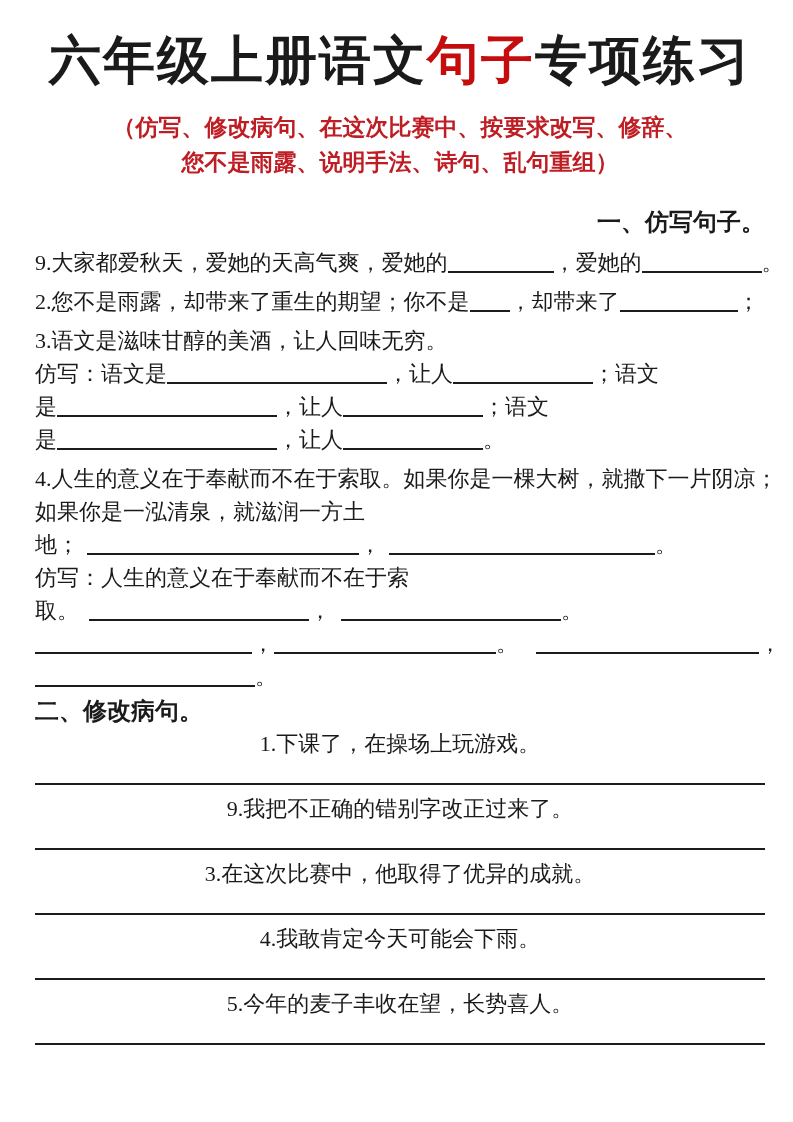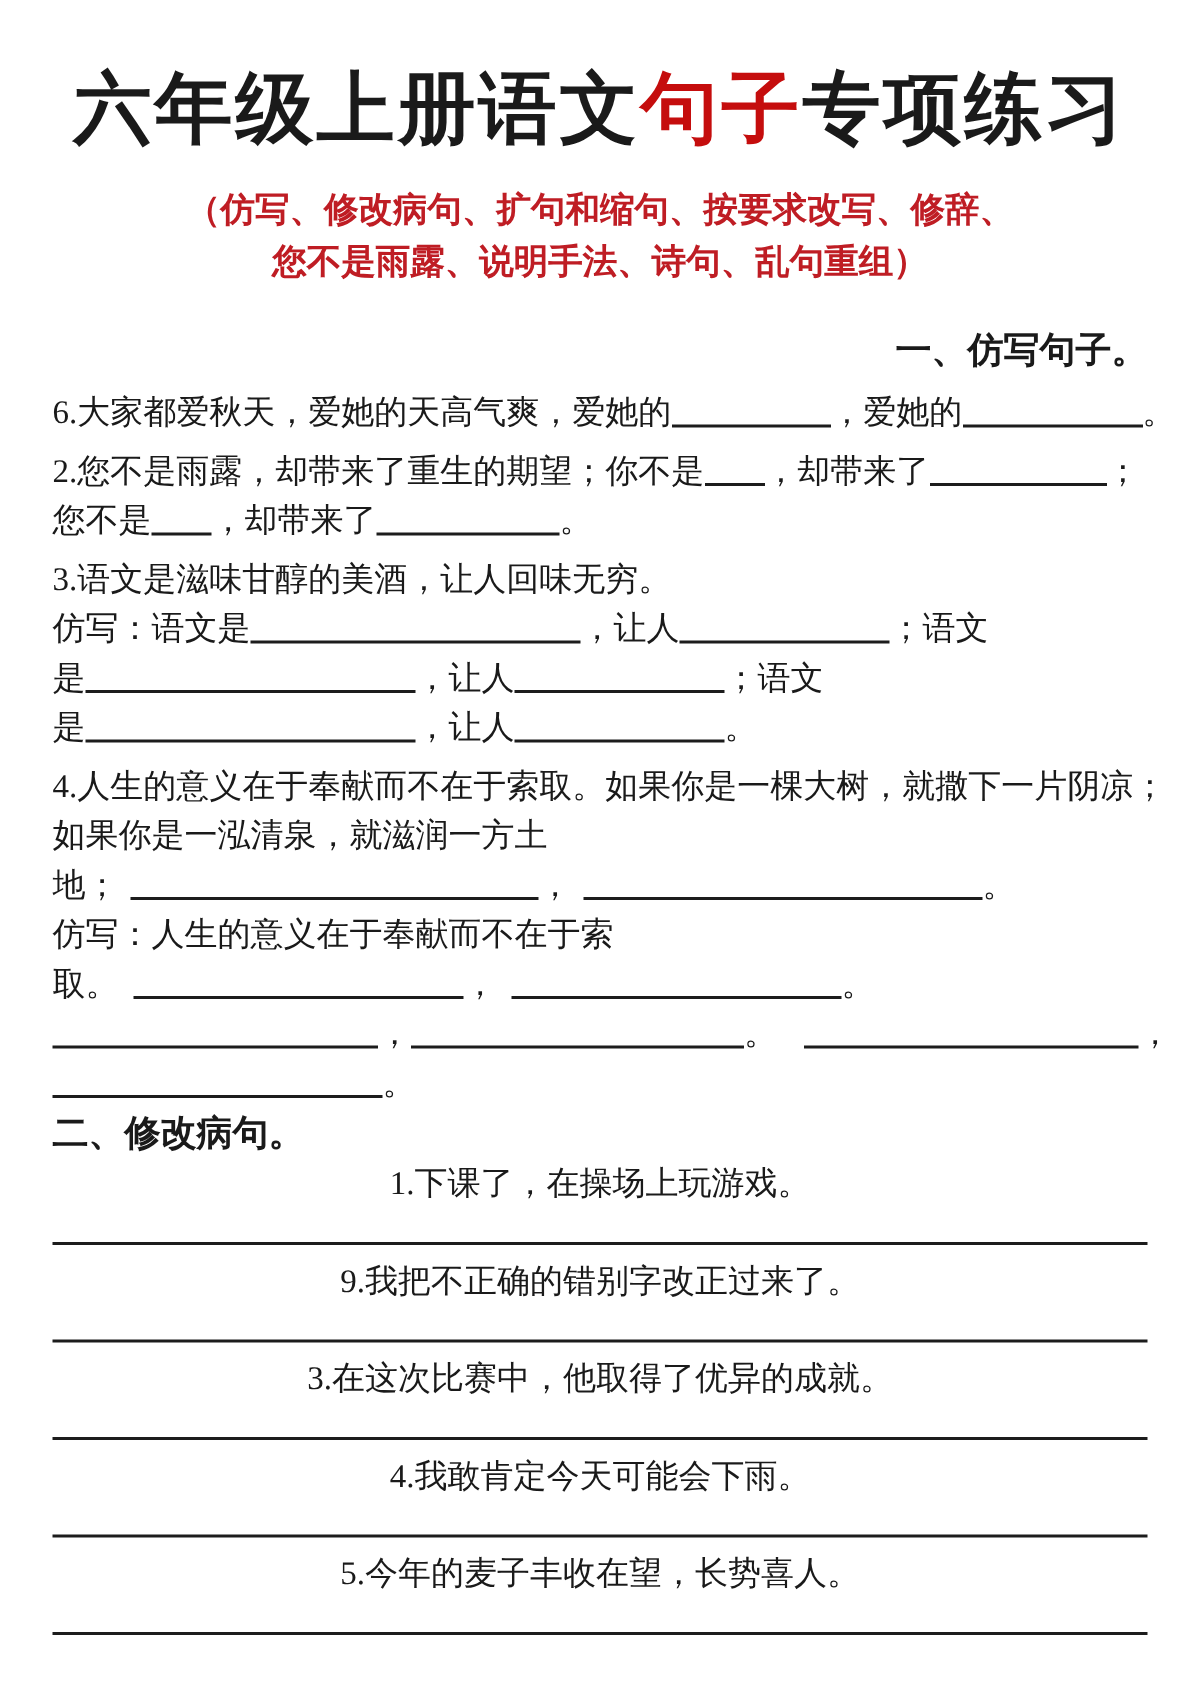--- a/index.html
+++ b/index.html
@@ -13,21 +13,21 @@
   body {
     width: 793px;
     height: 1122px;
     overflow: hidden;
     font-family: "Liberation Serif", "DejaVu Serif", serif;
     color: var(--text);
   }
   .page {
     width: 793px;
     height: 983px;
-    padding: 32px 28px 0 35px;
+    padding: 20px 28px 0 35px;
     background: #ffffff;
   }
   .title {
     text-align: center;
     font-size: 52px;
     font-weight: bold;
     letter-spacing: 2px;
     white-space: nowrap;
     margin-top: 6px;
     color: var(--text);
@@ -79,29 +79,28 @@
   }
 </style>
 </head>
 <body>
 
 <div class="page">
 
   <h1 class="title"><span>六年级上册语文</span><span class="hl">句子</span><span>专项练习</span></h1>
 
   <div class="subtitle">
-    <div>（仿写、修改病句、扩句和缩句、按要求改写、修辞、</div>
+    <div>（仿写、修改病句、在这次比赛中、按要求改写、修辞、</div>
     <div>您不是雨露、说明手法、诗句、乱句重组）</div>
   </div>
 
   <h2 class="sec sec1">一、仿写句子。</h2>
   <div id="section1-lines">
-      <div class="line qstart"><span>6.大家都爱秋天，爱她的天高气爽，爱她的</span><span class="blank" style="width: 106px;"></span><span>，爱她的</span><span class="blank" style="width: 120px;"></span><span>。</span></div>
+      <div class="line qstart"><span>9.大家都爱秋天，爱她的天高气爽，爱她的</span><span class="blank" style="width: 106px;"></span><span>，爱她的</span><span class="blank" style="width: 120px;"></span><span>。</span></div>
       <div class="line qstart"><span>2.您不是雨露，却带来了重生的期望；你不是</span><span class="blank" style="width: 40px;"></span><span>，却带来了</span><span class="blank" style="width: 118px;"></span><span>；</span></div>
-      <div class="line"><span>您不是</span><span class="blank" style="width: 40px;"></span><span>，却带来了</span><span class="blank" style="width: 122px;"></span><span>。</span></div>
       <div class="line qstart"><span>3.语文是滋味甘醇的美酒，让人回味无穷。</span></div>
       <div class="line"><span>仿写：语文是</span><span class="blank" style="width: 220px;"></span><span>，让人</span><span class="blank" style="width: 140px;"></span><span>；语文</span></div>
       <div class="line"><span>是</span><span class="blank" style="width: 220px;"></span><span>，让人</span><span class="blank" style="width: 140px;"></span><span>；语文</span></div>
       <div class="line"><span>是</span><span class="blank" style="width: 220px;"></span><span>，让人</span><span class="blank" style="width: 140px;"></span><span>。</span></div>
       <div class="line qstart"><span>4.人生的意义在于奉献而不在于索取。如果你是一棵大树，就撒下一片阴凉；</span></div>
       <div class="line"><span>如果你是一泓清泉，就滋润一方土</span></div>
       <div class="line"><span>地；</span><span class="gap" style="width: 8px;"></span><span class="blank" style="width: 272px;"></span><span>，</span><span class="gap" style="width: 8px;"></span><span class="blank" style="width: 266px;"></span><span>。</span></div>
       <div class="line"><span>仿写：人生的意义在于奉献而不在于索</span></div>
       <div class="line"><span>取。</span><span class="gap" style="width: 10px;"></span><span class="blank" style="width: 220px;"></span><span>，</span><span class="gap" style="width: 10px;"></span><span class="blank" style="width: 220px;"></span><span>。</span></div>
       <div class="line"><span class="blank" style="width: 217px;"></span><span>，</span><span class="blank" style="width: 222px;"></span><span>。</span><span class="gap" style="width: 18px;"></span><span class="blank" style="width: 223px;"></span><span>，</span></div>

